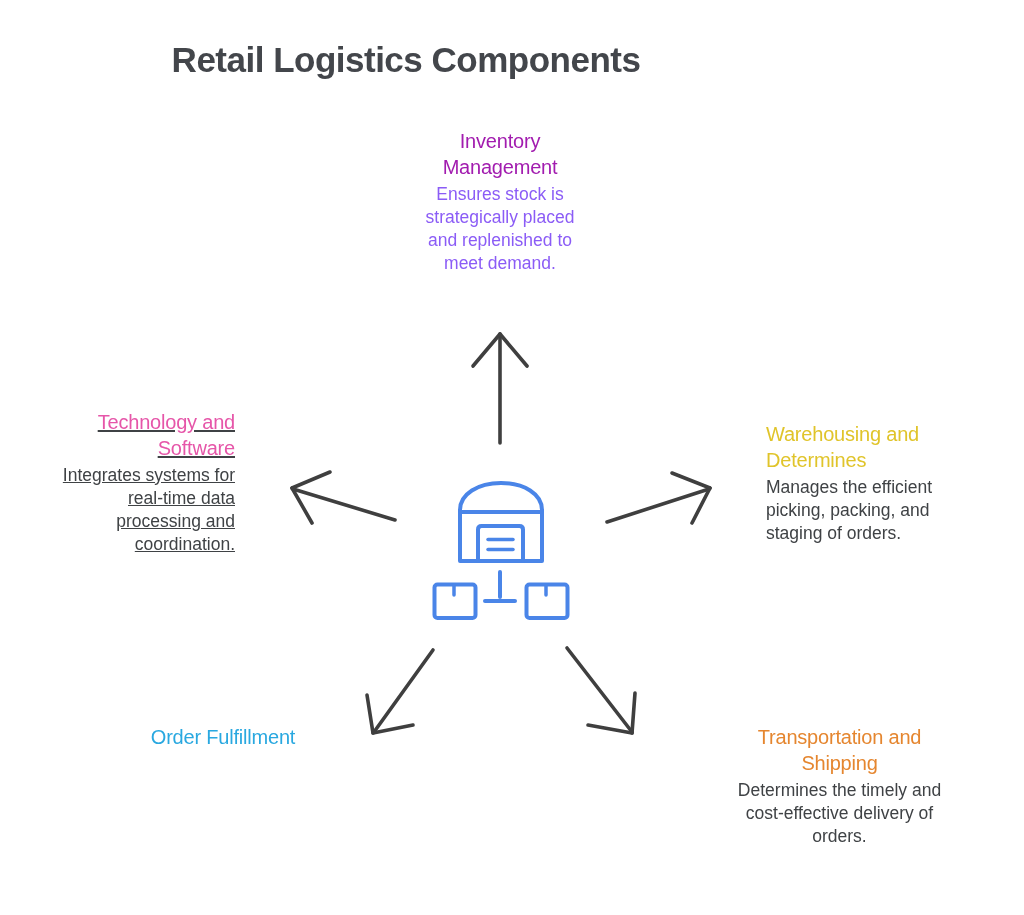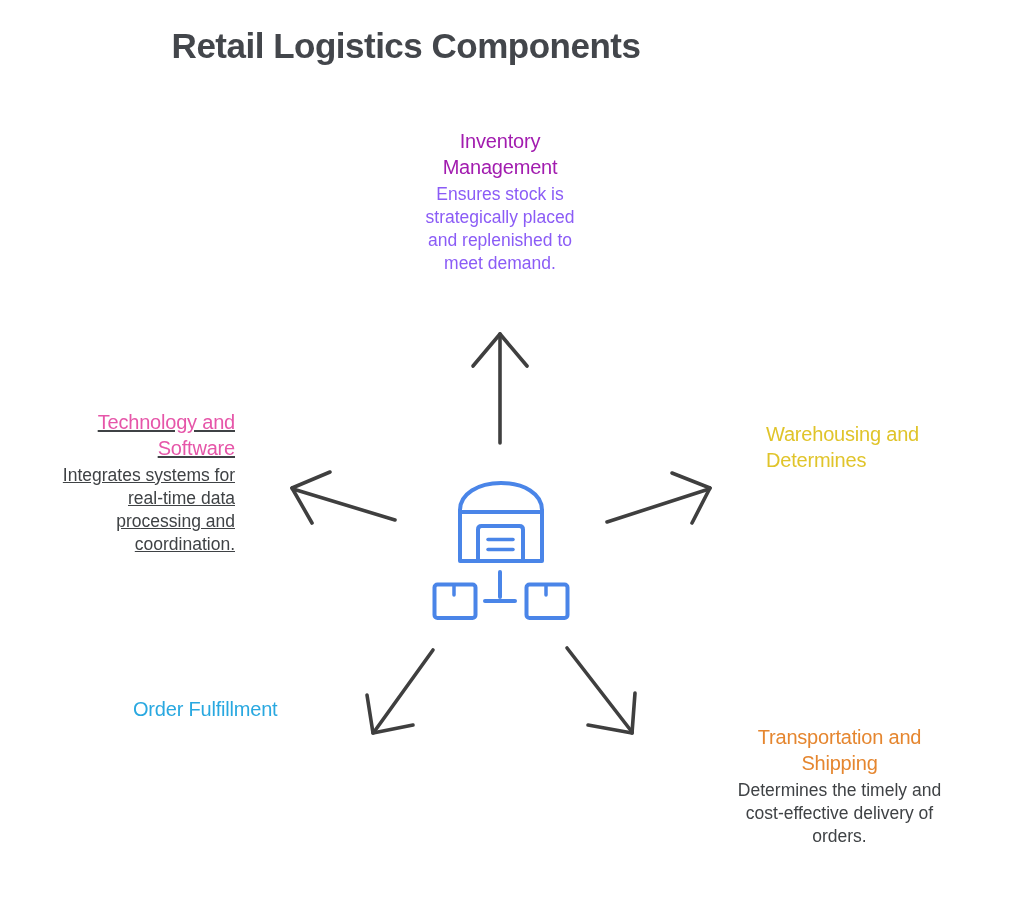--- a/index.html
+++ b/index.html
@@ -2,30 +2,30 @@
 <html><head>
 <meta charset="utf-8">
 <style>
   html,body{margin:0;padding:0;background:#ffffff;}
   .canvas{
     position:relative;width:1024px;height:915px;background:#ffffff;overflow:hidden;
     font-family:"Liberation Sans","DejaVu Sans",sans-serif;
     color:#3f4245;
   }
   .title{
-    position:absolute;left:0;top:24px;width:812px;
+    position:absolute;left:0;top:38px;width:812px;
     text-align:center;font-size:35px;line-height:44px;font-weight:700;letter-spacing:-0.5px;
   }
   .node{position:absolute;}
   .node-label{font-size:20px;line-height:26px;font-weight:400;letter-spacing:-0.2px;margin:0 0 3px 0;}
   .node-desc{font-size:17.5px;line-height:23px;margin:0;color:#3f4245;}
   .node-top{left:411px;top:128px;width:178px;text-align:center;}
   .node-right{left:766px;top:421px;width:205px;text-align:left;}
   .node-bottom-right{left:689px;top:724px;width:205px;text-align:center;margin-left:48px;}
-  .node-bottom-left{left:133px;top:696px;width:180px;text-align:left;}
+  .node-bottom-left{left:133px;top:724px;width:180px;text-align:center;}
   .node-left{left:55px;top:409px;width:180px;text-align:right;text-decoration:underline;}
   svg.overlay{position:absolute;left:0;top:0;width:1024px;height:915px;display:block;}
 </style>
 </head>
 <body>
 
 <div class="canvas">
 
   <div class="title" style="color: rgb(67, 70, 75);">Retail Logistics Components</div>
 
@@ -81,20 +81,21 @@
     </g>
   </svg>
 
   <div class="node node-top">
     <div class="node-label" style="color: #a21caf;">Inventory Management</div>
     <div class="node-desc" style="color: #8b5cf6;">Ensures stock is strategically placed and replenished to meet demand.</div>
   </div>
 
   <div class="node node-right">
     <div class="node-label" style="color: rgb(224, 196, 42);">Warehousing and Determines</div>
+    <div class="node-desc" style="color: rgb(63, 66, 69);">Manages the efficient picking, packing, and staging of orders.</div>
   </div>
 
   <div class="node node-bottom-right">
     <div class="node-label" style="color: rgb(229, 134, 47);">Transportation and Shipping</div>
     <div class="node-desc" style="color: rgb(63, 66, 69);">Determines the timely and cost-effective delivery of orders.</div>
   </div>
 
   <div class="node node-bottom-left">
     <div class="node-label" style="color: rgb(41, 168, 224);">Order Fulfillment</div>
   </div>

